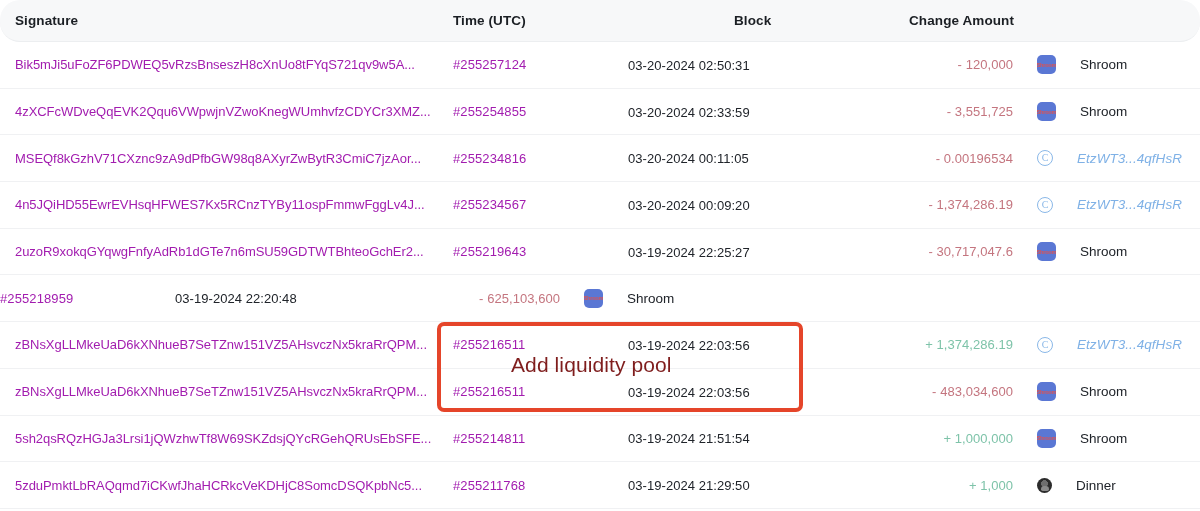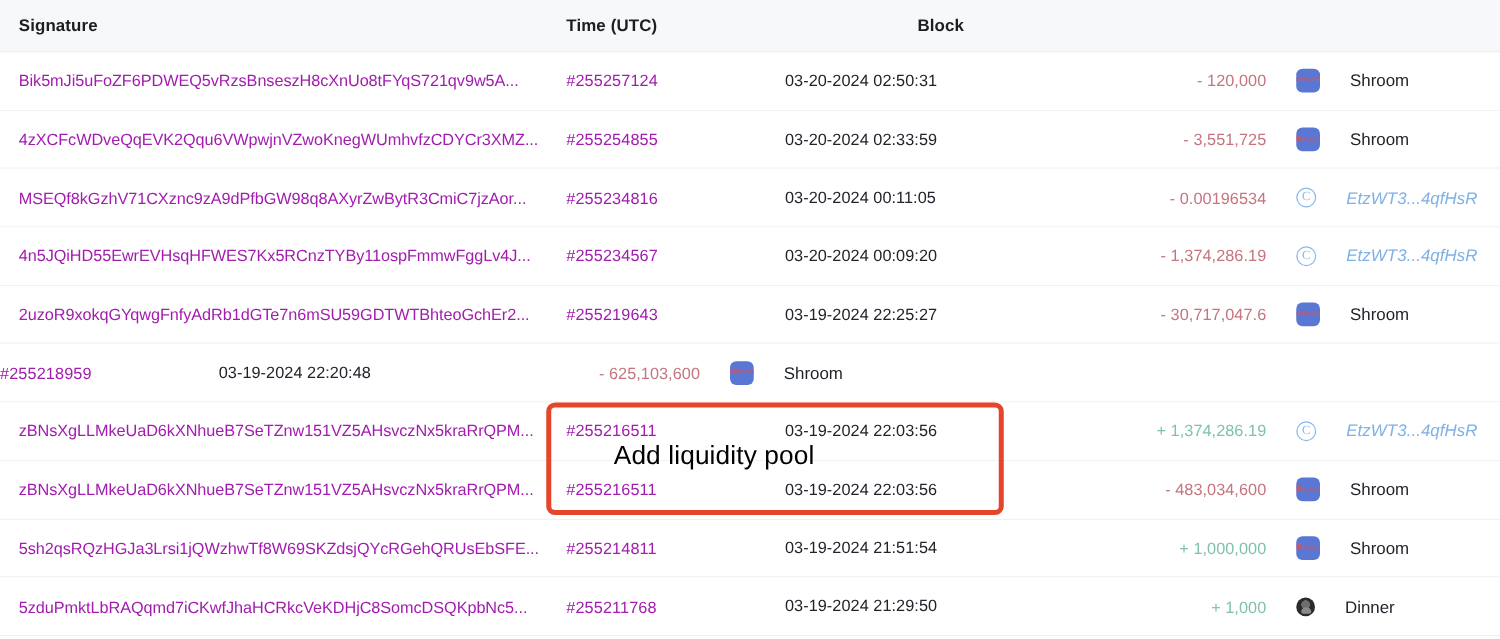--- a/index.html
+++ b/index.html
@@ -23,20 +23,21 @@
   }
 
   
   .tx-head {
     display: flex;
     align-items: center;
     height: 42px;
     background: #f7f8f9;
     border-bottom: 1px solid #eceef0;
     box-sizing: border-box;
+    border-radius: 20px;
   }
   .tx-head .col {
     font-size: 13.5px;
     font-weight: bold;
     color: #1b1f24;
     letter-spacing: .1px;
   }
 
   
   .col-sig    { width: 453px; padding-left: 15px; box-sizing: border-box; }
@@ -164,37 +165,38 @@
     width: 366px;
     height: 90px;
     border: 4px solid #e5452a;
     border-radius: 7px;
     box-sizing: border-box;
     pointer-events: none;
     background: transparent;
   }
   .annot-label {
     position: absolute;
-    left: 491px;
+    left: 511px;
     top: 353px;
     font-size: 21px;
-    color: #000000;
+    color: #7f1d1d;
     letter-spacing: .1px;
     white-space: nowrap;
   }
 </style>
 </head>
 <body>
 
 <div class="tx-table">
 
   <div class="tx-head">
     <div class="col col-sig">Signature</div>
     <div class="col col-time">Time (UTC)</div>
     <div class="col col-block">Block</div>
+    <div class="col col-amount">Change Amount</div>
   </div>
 
   <div id="rows-container">
       <div class="tx-row">
         <div class="col-sig">
           <a class="sig-link">Bik5mJi5uFoZF6PDWEQ5vRzsBnseszH8cXnUo8tFYqS721qv9w5A...</a>
         </div>
         <div class="col-block">
           <a class="block-link">#255257124</a>
         </div>

